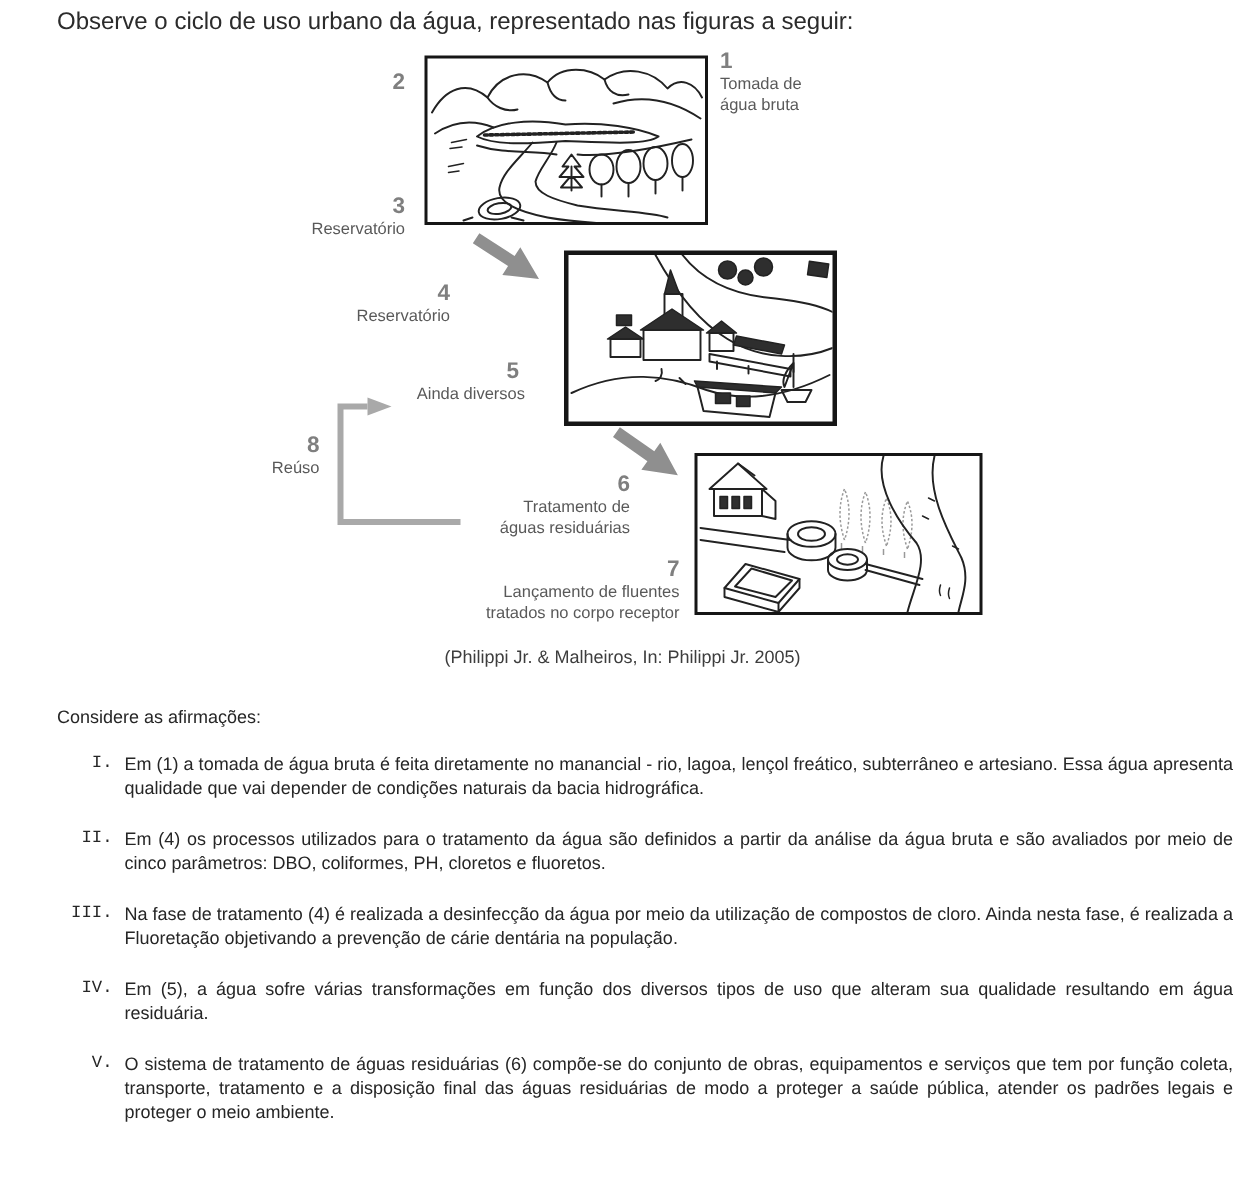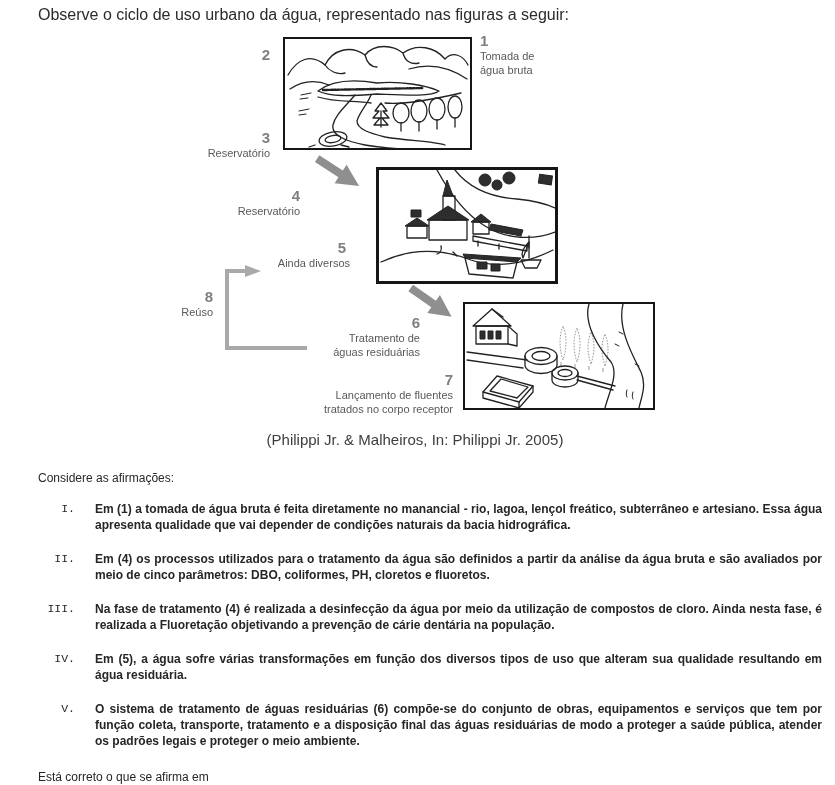--- a/index.html
+++ b/index.html
@@ -9,28 +9,28 @@
   .intro{left:38px;top:6px;font-size:16px;}
   
   .fig{position:absolute;border:2px solid #161616;background:#fff;box-sizing:border-box;}
   .fig svg{display:block;}
   .dlabel{position:absolute;color:#595959;font-size:11px;line-height:13.5px;}
   .dlabel .dl-num{display:block;font-size:15px;font-weight:bold;color:#7f7f7f;line-height:16px;margin-bottom:1px;}
   .dlabel .dl-text{white-space:pre-line;}
   .ra{text-align:right;}
   .la{text-align:left;}
   .flow-arrow{position:absolute;}
-  .citation{left:240px;top:431px;width:350px;text-align:center;font-size:15px;color:#3d3d3d;}
+  .citation{left:240px;top:431px;width:350px;text-align:center;font-size:12px;color:#3d3d3d;}
   
   .statements{left:38px;top:470px;width:784px;font-size:12px;line-height:16px;color:#262626;}
   .consider{margin-bottom:15px;}
   .stmt{display:flex;margin-bottom:18px;}
   .stmt .num{width:37px;flex:0 0 37px;text-align:right;
              font-family:"Liberation Mono","DejaVu Sans Mono",monospace;font-size:11.5px;line-height:16px;}
-  .stmt .txt{flex:1;margin-left:20px;text-align:justify;font-weight:bold;}
+  .stmt .txt{flex:1;margin-left:8px;text-align:justify;}
   .closing{margin-top:20px;}
   .sk{stroke:#222;fill:none;stroke-width:1.3;stroke-linecap:round;stroke-linejoin:round;}
   .skd{stroke:#222;fill:#2e2e2e;stroke-width:1;stroke-linejoin:round;}
   .skf{stroke:#999;fill:none;stroke-width:1;}
 </style>
 </head>
 <body>
 
 <div class="abs intro">Observe o ciclo de uso urbano da água, representado nas figuras a seguir:</div>
 
@@ -216,14 +216,13 @@
   <div class="stmt">
     <span class="num">IV.</span>
     <span class="txt">Em (5), a água sofre várias transformações em função dos diversos tipos de uso que alteram sua qualidade resultando em água residuária.</span>
   </div>
 
   <div class="stmt">
     <span class="num">V.</span>
     <span class="txt">O sistema de tratamento de águas residuárias (6) compõe-se do conjunto de obras, equipamentos e serviços que tem por função coleta, transporte, tratamento e a disposição final das águas residuárias de modo a proteger a saúde pública, atender os padrões legais e proteger o meio ambiente.</span>
   </div>
 
-  <div class="closing">Está correto o que se afirma em</div>
 </div>
 
 </body></html>

